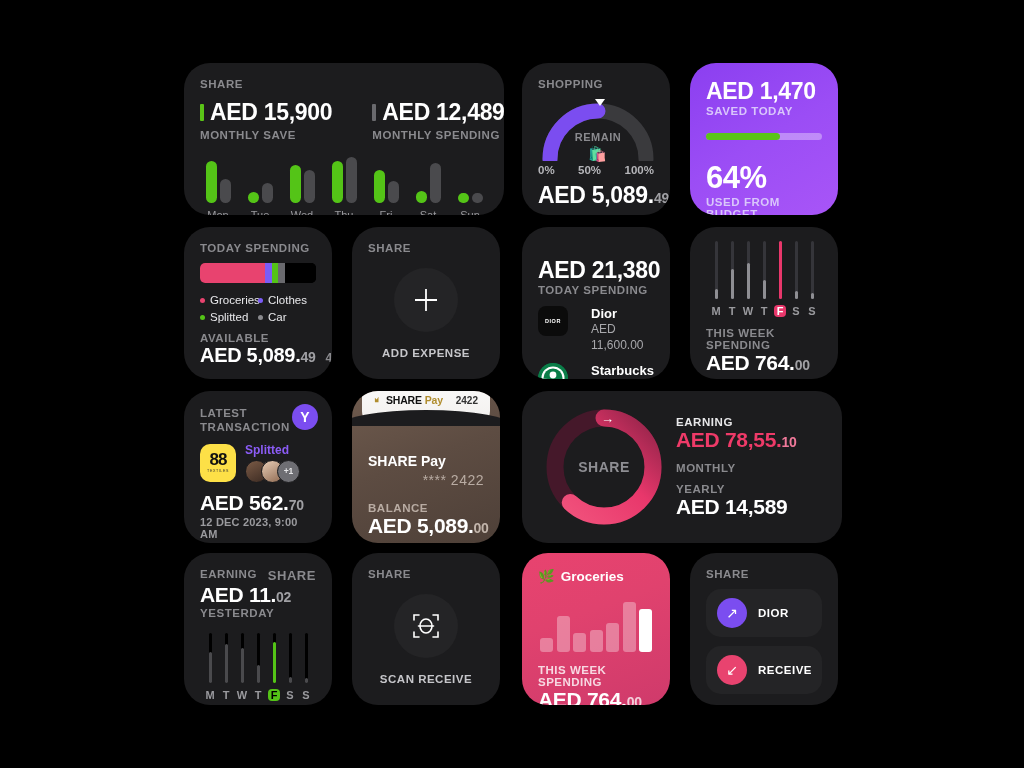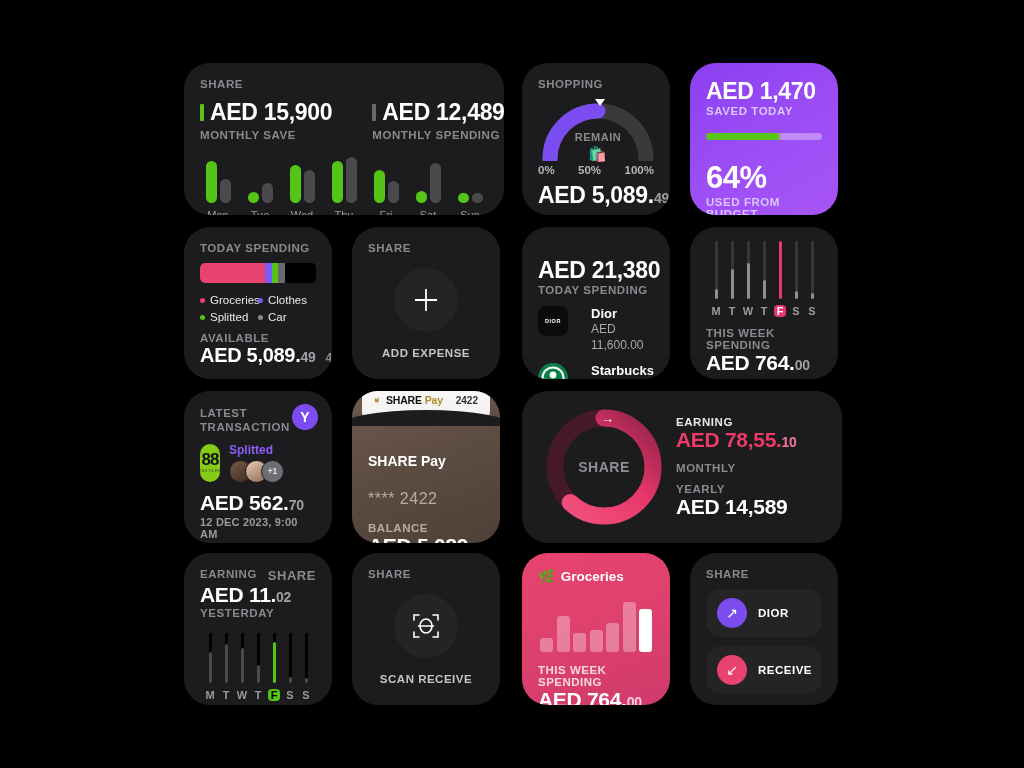--- a/index.html
+++ b/index.html
@@ -102,21 +102,21 @@
   .slabels { display: flex; justify-content: space-between; padding: 0 4px; margin-top: 6px; }
   .slab { width: 12px; text-align: center; font-size: 11px; color: #9a9a9e; font-weight: 700; }
   .slab.hi { background: #e8376b; color: #fff; border-radius: 4px; }
   .slab.hi-g { background: #54c417; color: #000; border-radius: 4px; }
 
   
   .y-badge { position: absolute; right: 14px; top: 13px; width: 26px; height: 26px; border-radius: 50%;
              background: #7b4df0; display: flex; align-items: center; justify-content: center;
              color: #fff; font-size: 14px; font-weight: 700; }
   .split-row { display: flex; align-items: center; gap: 9px; margin-top: 8px; }
-  .brand-sq { width: 20px; height: 38px; border-radius: 10px; background: #84cc16; flex: none;
+  .brand-sq { width: 36px; height: 38px; border-radius: 10px; background: #fde047; flex: none;
               display: flex; flex-direction: column; align-items: center; justify-content: center; }
   .brand-88 { font-size: 17px; font-weight: 700; color: #111; line-height: .9; letter-spacing: -1px; }
   .brand-sub { font-size: 3.6px; letter-spacing: .6px; color: #333; margin-top: 2px; }
   .splitted { font-size: 12px; font-weight: 700; color: #8b5cf6; }
   .avatars { display: flex; margin-top: 3px; }
   .av { width: 23px; height: 23px; border-radius: 50%; margin-right: -7px; border: 1.5px solid #1c1c1e; flex:none; }
   .av-more { width: 23px; height: 23px; border-radius: 50%; background: #6e6e73; color: #e5e5e7;
              font-size: 8.5px; font-weight: 700; display: flex; align-items: center; justify-content: center;
              border: 1.5px solid #1c1c1e; flex:none;}
 
@@ -437,21 +437,21 @@
           <svg width="9" height="9" viewBox="0 0 10 10">
               <path d="M1 8 L1 3 L3 5 L5 2 L5 8 Z" fill="#b08d2e"></path>
             </svg>
           <span>SHARE</span>
             <em>Pay</em>
         </div>
         <div class="card-num4">2422</div>
       </div>
       <div style="position:absolute; left:16px; right:16px; top:62px;">
         <div style="font-size:14px; font-weight:700; color:#fff;">SHARE Pay</div>
-        <div style="font-size:16px; color:#b9aca3; margin-top:21px; letter-spacing:.5px;">**** 2422</div>
+        <div style="font-size:14px; color:#b9aca3; margin-top:3px; letter-spacing:.5px;text-align:right;">**** 2422</div>
         <div class="label" style="color:#b9aca3; margin-top:14px;">BALANCE</div>
         <div class="big" style="font-size:21px;"><span>AED 5,089.</span><span class="cents" style="color:#c2b5ab;">00</span></div>
       </div>
     </div>
   </div>
 
   <div class="widget w-wide" id="w-earning" style="left:522px; top:391px;">
     <div class="inner" style="padding:0 16px;">
       <div class="ring-box" style="height:132px;">
         <svg width="126" height="126" viewBox="0 0 126 126">

